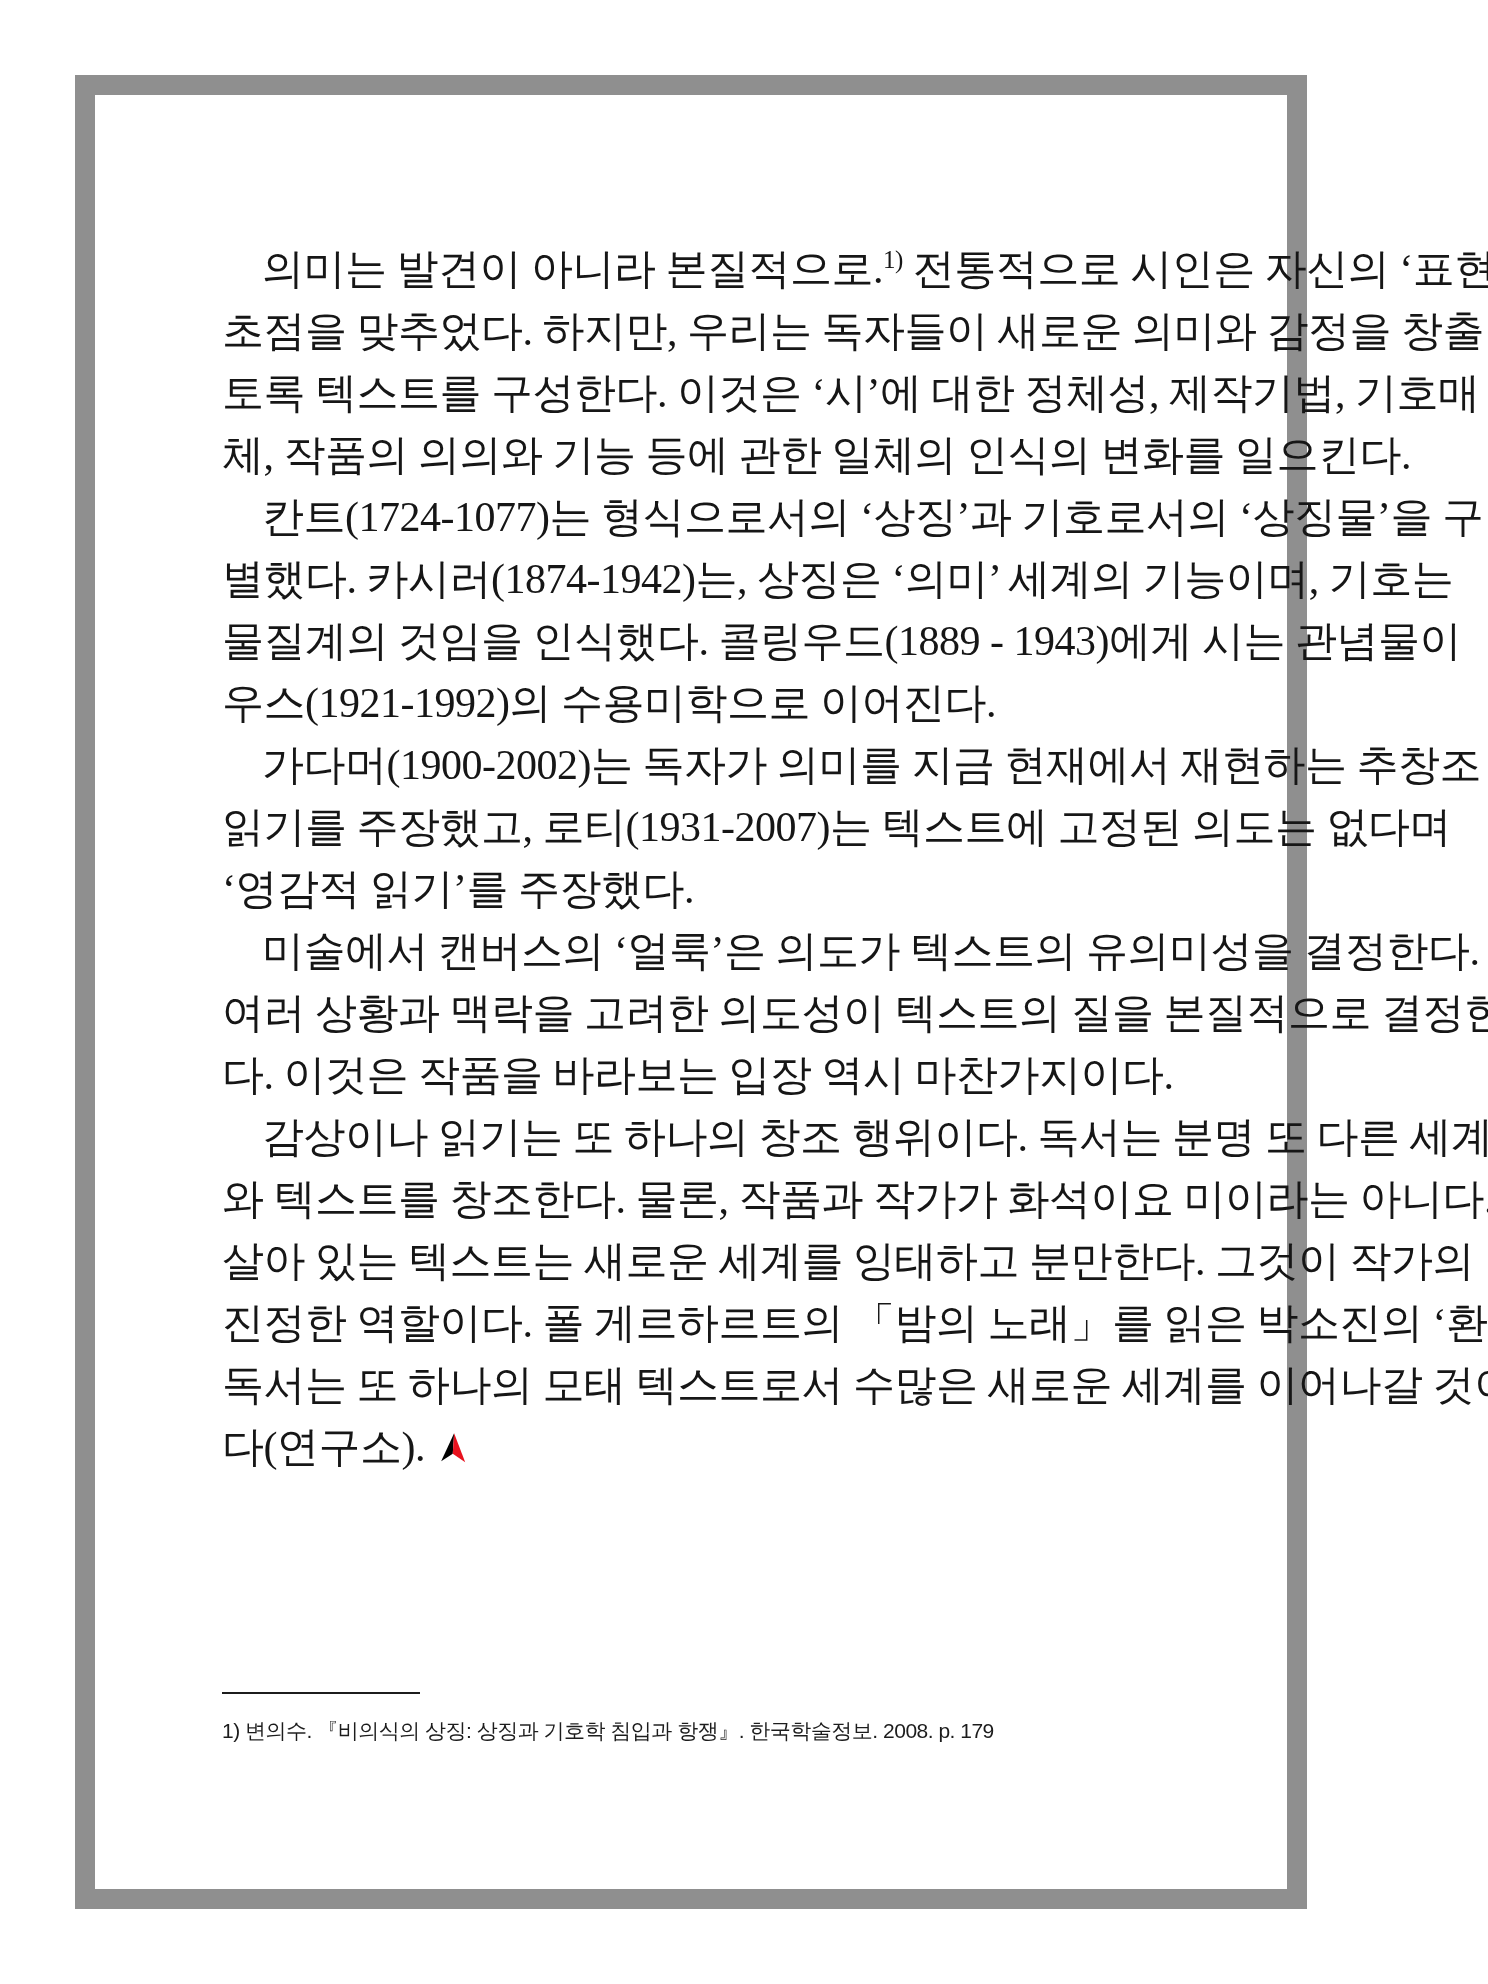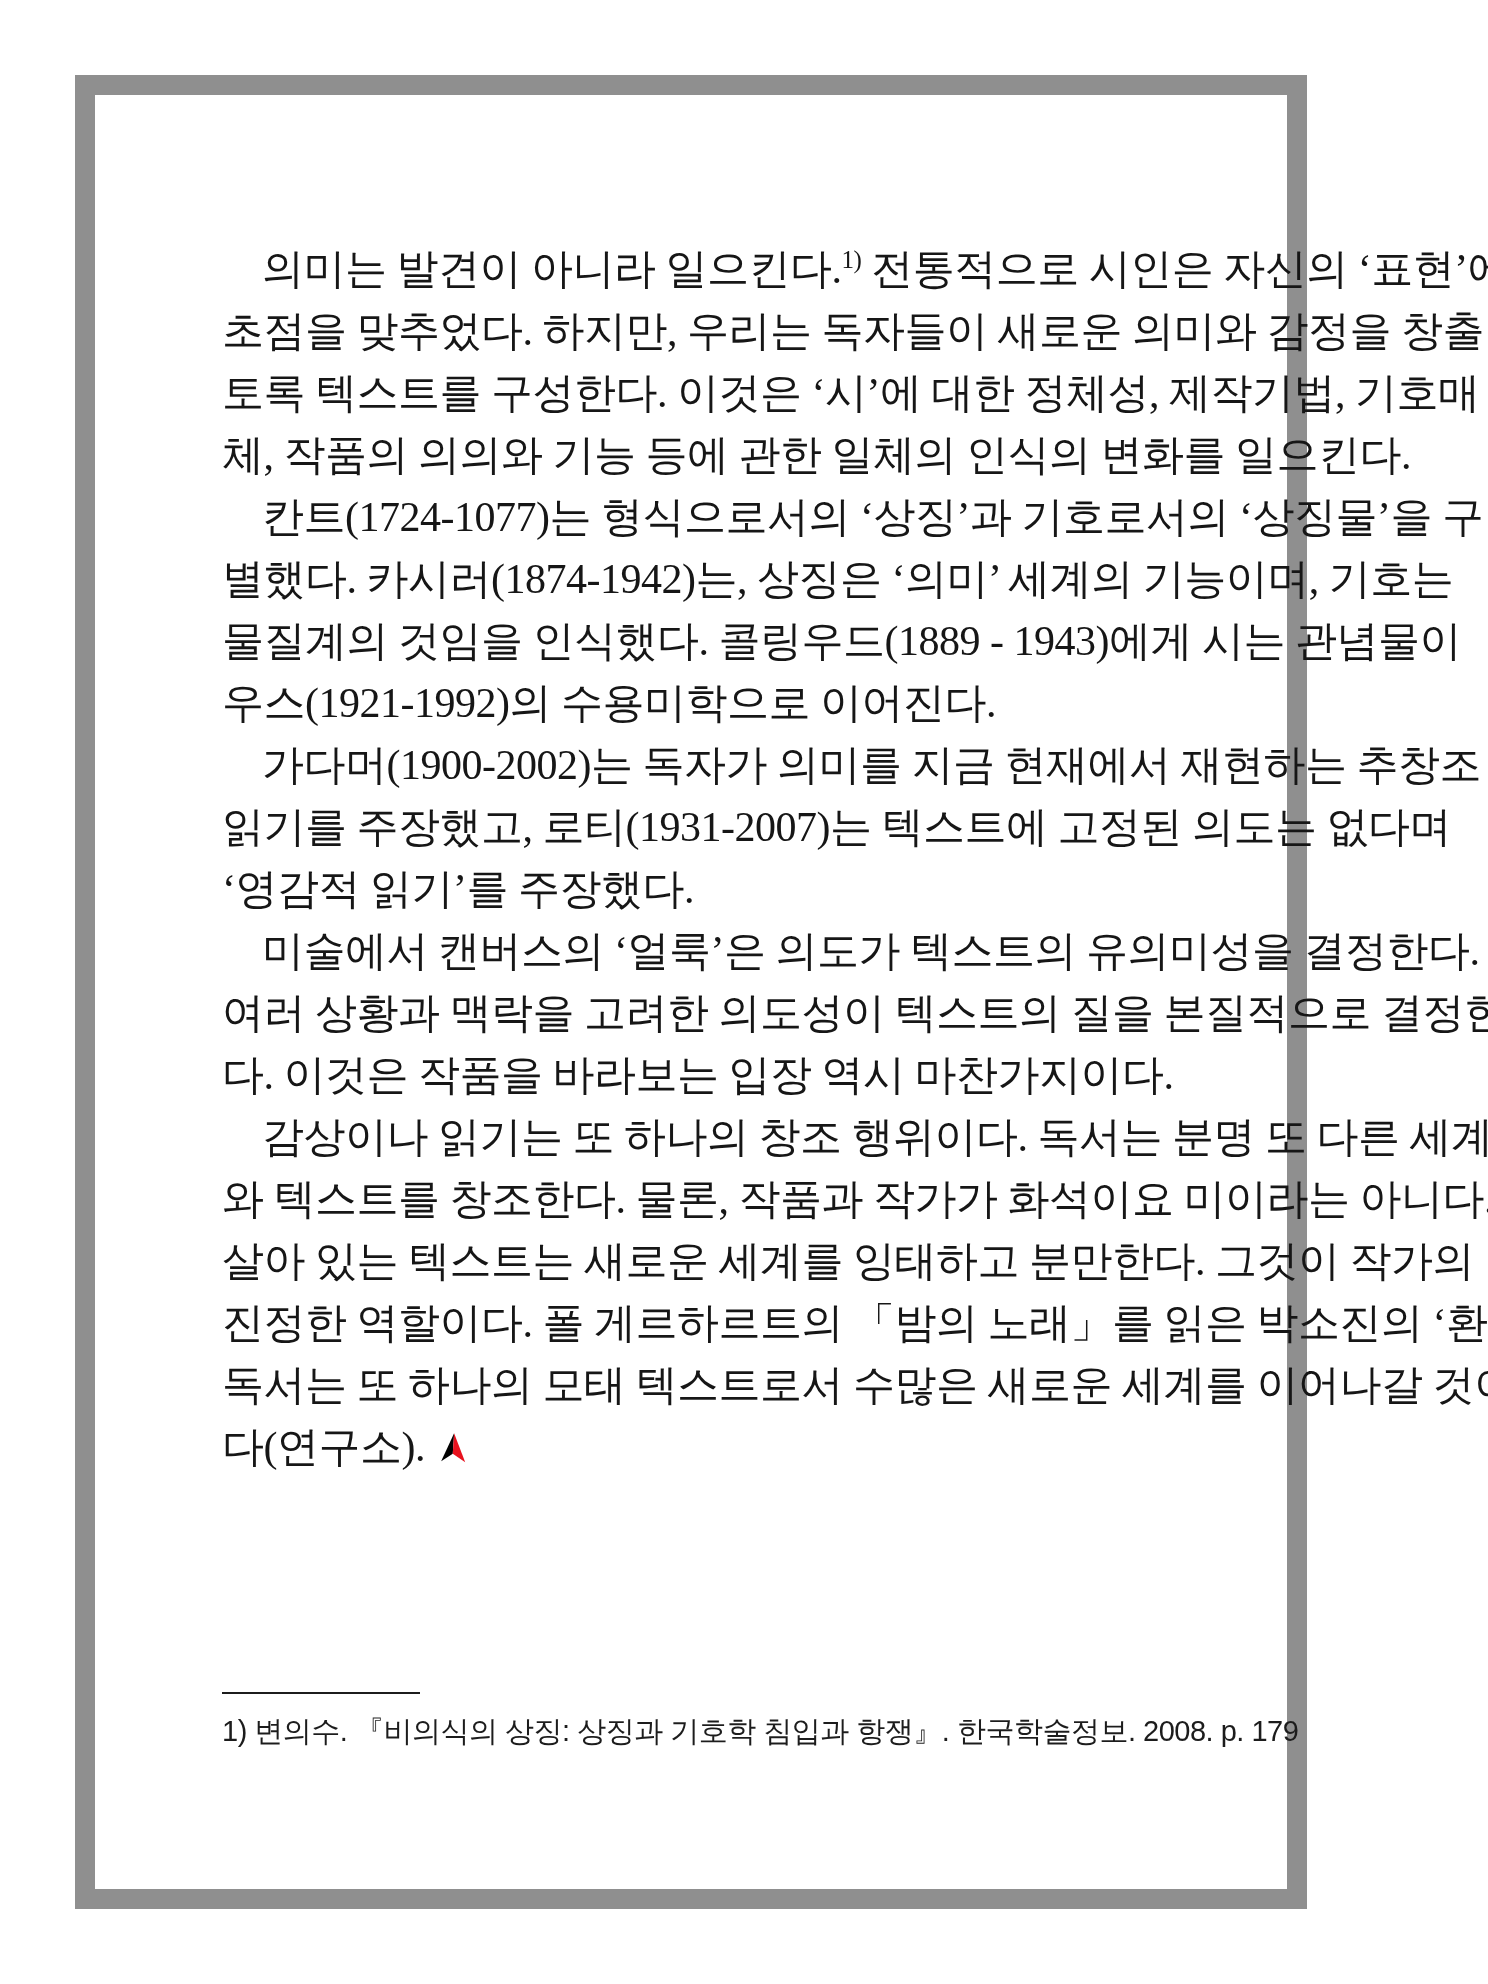--- a/index.html
+++ b/index.html
@@ -63,34 +63,34 @@
     height: 2px;
     background: #1c1c1c;
   }
   .footnote {
     position: absolute;
     left: 127px;
     top: 1615px;
     width: 1000px;
     color: #1c1c1c;
     font-family: "Liberation Sans", "DejaVu Sans", sans-serif;
-    font-size: 29px;
+    font-size: 21px;
     line-height: 42px;
     white-space: nowrap;
     letter-spacing: -0.5px;
   }
 </style>
 </head>
 <body>
 
 <div class="page-frame">
 
   <div class="text-block">
     <div class="line indent">
-      <span>의미는 발견이 아니라 일으킨다.</span><span class="fnref">1)</span><span> 전통적으로 시인은 자신의 ‘표현’에</span>
+      <span>의미는 발견이 아니라 본질적으로.</span><span class="fnref">1)</span><span> 전통적으로 시인은 자신의 ‘표현’에</span>
     </div>
     <div class="line">초점을 맞추었다. 하지만, 우리는 독자들이 새로운 의미와 감정을 창출</div>
     <div class="line">토록 텍스트를 구성한다. 이것은 ‘시’에 대한 정체성, 제작기법, 기호매</div>
     <div class="line last">체, 작품의 의의와 기능 등에 관한 일체의 인식의 변화를 일으킨다.</div>
     <div class="line indent">칸트(1724-1077)는 형식으로서의 ‘상징’과 기호로서의 ‘상징물’을 구</div>
     <div class="line">별했다. 카시러(1874-1942)는, 상징은 ‘의미’ 세계의 기능이며, 기호는</div>
     <div class="line">물질계의 것임을 인식했다. 콜링우드(1889 - 1943)에게 시는 관념물이</div>
     <div class="line last">우스(1921-1992)의 수용미학으로 이어진다.</div>
     <div class="line indent">가다머(1900-2002)는 독자가 의미를 지금 현재에서 재현하는 추창조</div>
     <div class="line">읽기를 주장했고, 로티(1931-2007)는 텍스트에 고정된 의도는 없다며</div>

